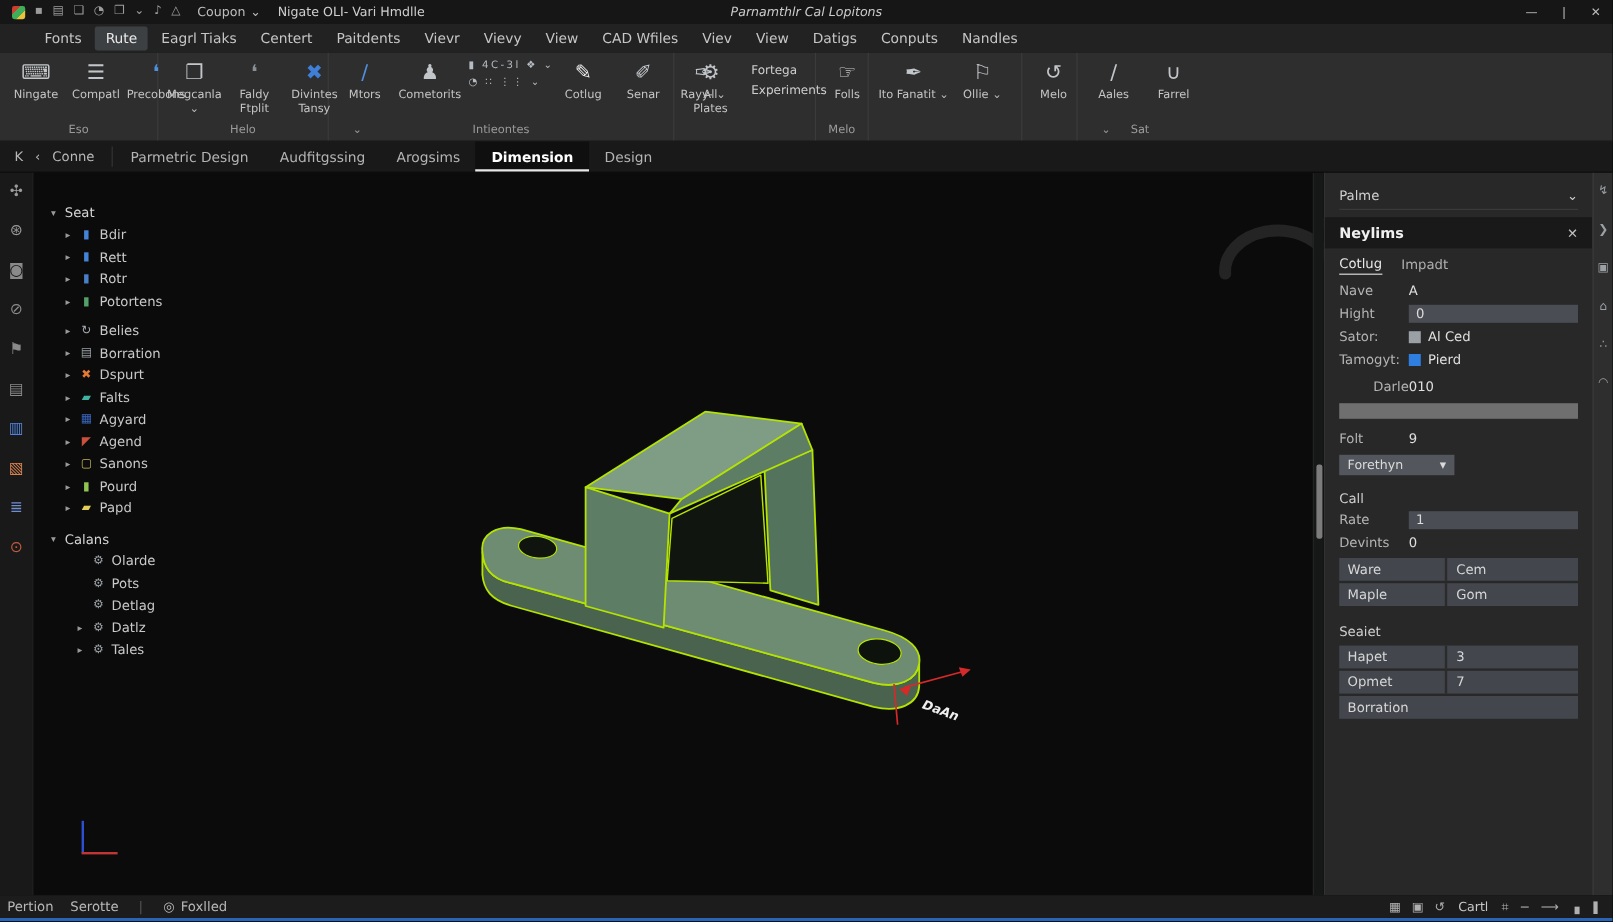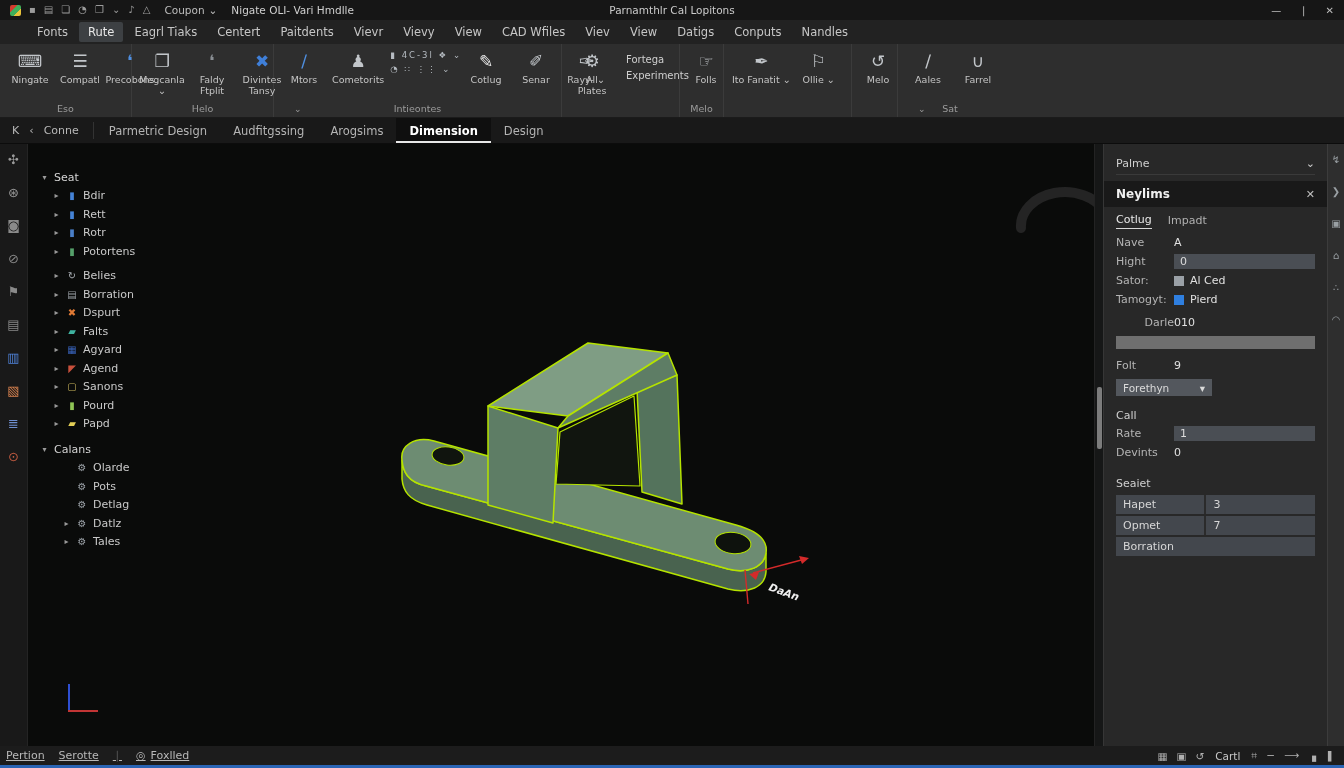--- a/index.html
+++ b/index.html
@@ -6,21 +6,21 @@
   #app{position:relative;width:1344px;height:768px;overflow:hidden;
        font-family:"DejaVu Sans","Liberation Sans",sans-serif;
        background:#0a0b0b;color:#c8c8c8;-webkit-font-smoothing:antialiased;}
   
   .titlebar{position:absolute;left:0;top:0;width:1344px;height:20px;background:#161616;
             display:flex;align-items:center;padding:0 10px;box-sizing:border-box;gap:8px;font-size:10px;color:#a8a8a8;}
   .logo{width:11px;height:11px;border-radius:2px;background:linear-gradient(135deg,#d23b2f 0 34%,#3fae5a 34% 67%,#e8c23a 67%);}
   .tb-ic{font-size:10px;line-height:20px;color:#9c9c9c;}
   .tb-quick{display:flex;align-items:center;gap:4px;color:#bdbdbd;font-size:10.5px;margin-left:6px;}
   .tb-doc{color:#cfcfcf;font-size:10.5px;margin-left:6px;}
-  .tb-title{position:absolute;left:50%;transform:translateX(-50%);color:#cbcbcb;font-size:10.5px;}
+  .tb-title{position:absolute;left:50%;transform:translateX(-50%);color:#cbcbcb;font-size:10.5px;font-style:italic;}
   .tb-controls{margin-left:auto;display:flex;gap:18px;font-size:10px;color:#bdbdbd;}
   .tb-controls span{cursor:default;}
   
   .menubar{position:absolute;left:0;top:20px;width:1344px;height:24px;background:#222222;
            display:flex;align-items:center;padding-left:28px;box-sizing:border-box;gap:2px;}
   .menu-item{padding:3px 9px;font-size:11.5px;color:#c6c6c6;border-radius:2px;cursor:default;}
   .menu-item[data-active="true"]{background:#3d4043;color:#e8e8e8;}
   
   .ribbon{position:absolute;left:0;top:44px;width:1344px;height:74px;background:#2e2e2e;
           display:flex;box-sizing:border-box;border-bottom:1px solid #1b1b1b;}
@@ -89,21 +89,21 @@
   .rp-tc1{width:45%;padding-left:7px;box-sizing:border-box;border-right:2px solid #2b2b2b;color:#d6d6d6;height:100%;display:flex;align-items:center;}
   .rp-tc2{padding-left:8px;color:#d6d6d6;}
   .rp-wide{display:flex;height:19px;background:#43474d;align-items:center;padding-left:7px;margin-top:1px;color:#d6d6d6;cursor:default;}
   
   .rightstrip{width:17px;background:#2e2e2e;border-left:1px solid #3c3c3c;box-sizing:border-box;
               display:flex;flex-direction:column;align-items:center;gap:21px;padding-top:10px;}
   .rs-ic{font-size:10px;color:#9aa0a4;cursor:default;}
   
   .statusbar{position:absolute;left:0;top:746px;width:1344px;height:19px;background:#1c1c1c;
              display:flex;align-items:center;font-size:11px;color:#b8b8b8;box-sizing:border-box;padding:0 10px 0 6px;}
-  .sb-left{display:flex;align-items:center;gap:14px;text-decoration:underline;}
+  .sb-left{display:flex;align-items:center;gap:14px;}
   .sb-div{color:#555;}
   .sb-mode{display:flex;align-items:center;gap:5px;}
   .sb-right{margin-left:auto;display:flex;align-items:center;gap:11px;font-size:10.5px;color:#b0b0b0;}
   .blueline{position:absolute;left:0;top:765px;width:1344px;height:3px;}
   .smudge{position:absolute;left:975px;top:28px;}
   .model-svg{position:absolute;left:368px;top:198px;}
 </style>
 </head>
 <body>
 
@@ -523,20 +523,30 @@
       </div>
       <div class="rp-section">Call</div>
       <div class="rp-row">
         <span class="rp-lbl">Rate</span>
         <span class="rp-input">1</span>
       </div>
       <div class="rp-row">
         <span class="rp-lbl">Devints</span>
         <span class="rp-val">0</span>
       </div>
+      <div class="rp-table">
+        <div class="rp-trow">
+          <span class="rp-tc1">Ware</span>
+          <span class="rp-tc2">Cem</span>
+        </div>
+        <div class="rp-trow">
+          <span class="rp-tc1">Maple</span>
+          <span class="rp-tc2">Gom</span>
+        </div>
+      </div>
       <div class="rp-section" style="margin-top:12px;">Seaiet</div>
       <div class="rp-table">
         <div class="rp-trow">
           <span class="rp-tc1">Hapet</span>
           <span class="rp-tc2">3</span>
         </div>
         <div class="rp-trow">
           <span class="rp-tc1">Opmet</span>
           <span class="rp-tc2">7</span>
         </div>

